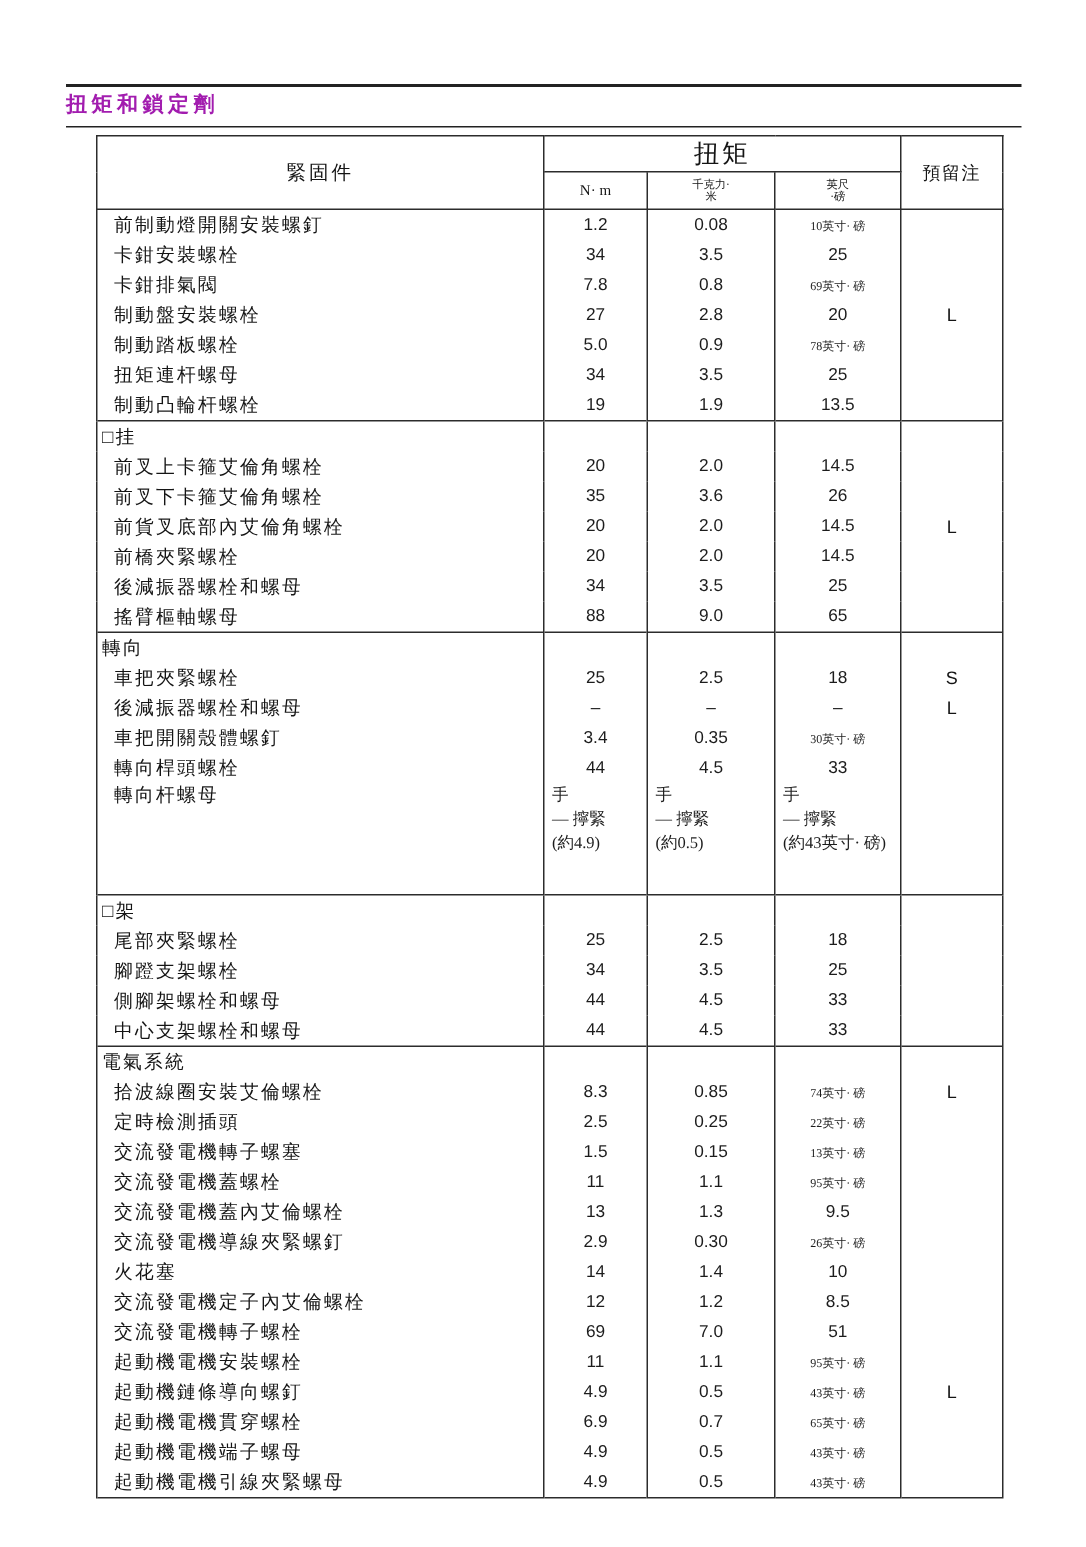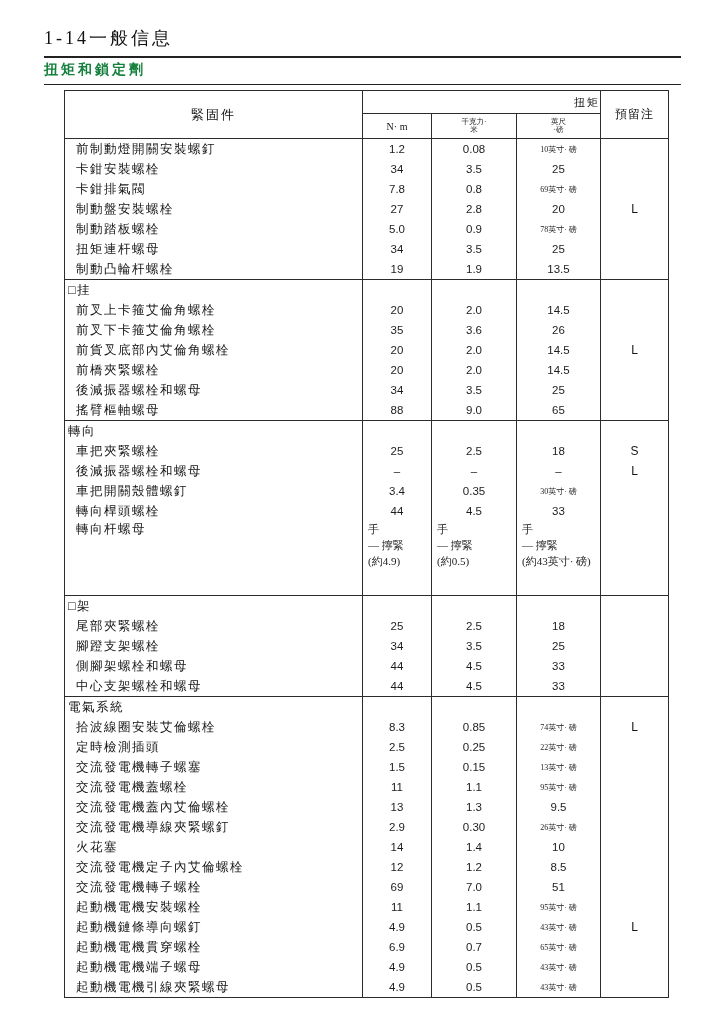--- a/index.html
+++ b/index.html
@@ -5,57 +5,56 @@
   html,body{margin:0;padding:0;background:#ffffff;}
   .page{
     position:relative;width:724px;height:1031px;background:#ffffff;
     font-family:"Liberation Serif","DejaVu Serif",serif;color:#141414;overflow:hidden;
   }
   .title{
     position:absolute;left:44px;top:26px;font-size:18px;letter-spacing:3px;color:#111;
   }
   .rule-1{position:absolute;left:44px;top:56px;width:637px;height:0;border-top:2px solid #222;}
   .subtitle{
-    position:absolute;left:44px;top:61px;font-size:14px;font-weight:bold;letter-spacing:3px;color:#15803d;
+    position:absolute;left:44px;top:61px;font-size:14px;font-weight:bold;letter-spacing:3px;color:#a21caf;
   }
   .rule-2{position:absolute;left:44px;top:84px;width:637px;height:0;border-top:1px solid #222;}
 
   table.torque{
     position:absolute;left:64px;top:90px;width:604px;
     border-collapse:collapse;table-layout:fixed;border:1px solid #2c2c2c;
   }
   table.torque col.c-fastener{width:298px;}
   table.torque col.c-nm{width:69px;}
   table.torque col.c-kgfm{width:85px;}
   table.torque col.c-ftlb{width:84px;}
   table.torque col.c-remark{width:68px;}
 
   th,td{border-left:1px solid #2c2c2c;border-right:1px solid #2c2c2c;padding:0;}
   thead th{border-top:1px solid #2c2c2c;border-bottom:1px solid #2c2c2c;font-weight:normal;}
   th.h-fastener{font-size:13px;letter-spacing:2px;text-align:center;}
-  th.h-torque{font-size:11px;letter-spacing:2px;text-align:right;height:22px;}
+  th.h-torque{font-size:17px;letter-spacing:2px;text-align:center;height:22px;}
   th.h-remark{font-size:12px;letter-spacing:1px;text-align:center;}
   th.h-unit{font-size:10px;text-align:center;height:24px;font-family:"Liberation Serif",serif;}
   th.h-unit.tiny{font-size:7.5px;line-height:8px;white-space:pre-line;}
 
   tbody td{border-top:none;border-bottom:none;height:20px;vertical-align:middle;}
   tr.sec-start td{border-top:1px solid #2c2c2c;}
   td.fastener{font-size:12.5px;letter-spacing:1.5px;padding-left:11px;text-align:left;}
   td.sec-label{font-size:12.5px;letter-spacing:1.5px;padding-left:3px;text-align:left;}
   td.val{font-family:"Liberation Sans","DejaVu Sans",sans-serif;font-size:11.5px;text-align:center;color:#1c1c1c;}
   td.val.tiny{font-family:"Liberation Serif",serif;font-size:8px;}
   td.remark{font-family:"Liberation Sans","DejaVu Sans",sans-serif;font-size:12px;text-align:center;}
   tr.multiline td{vertical-align:top;height:74px;margin-top:16px;}
   tr.multiline td.val{white-space:pre-line;text-align:left;padding-left:5px;font-family:"Liberation Serif",serif;font-size:11px;line-height:16px;}
 </style>
 </head>
 <body>
 
 <div class="page">
-  <div class="title">1-14一般信息</div>
   <div class="rule-1"></div>
   <div class="subtitle">扭矩和鎖定劑</div>
   <div class="rule-2"></div>
 
   <table class="torque">
     <colgroup>
       <col class="c-fastener">
         <col class="c-nm">
         <col class="c-kgfm">
         <col class="c-ftlb">

